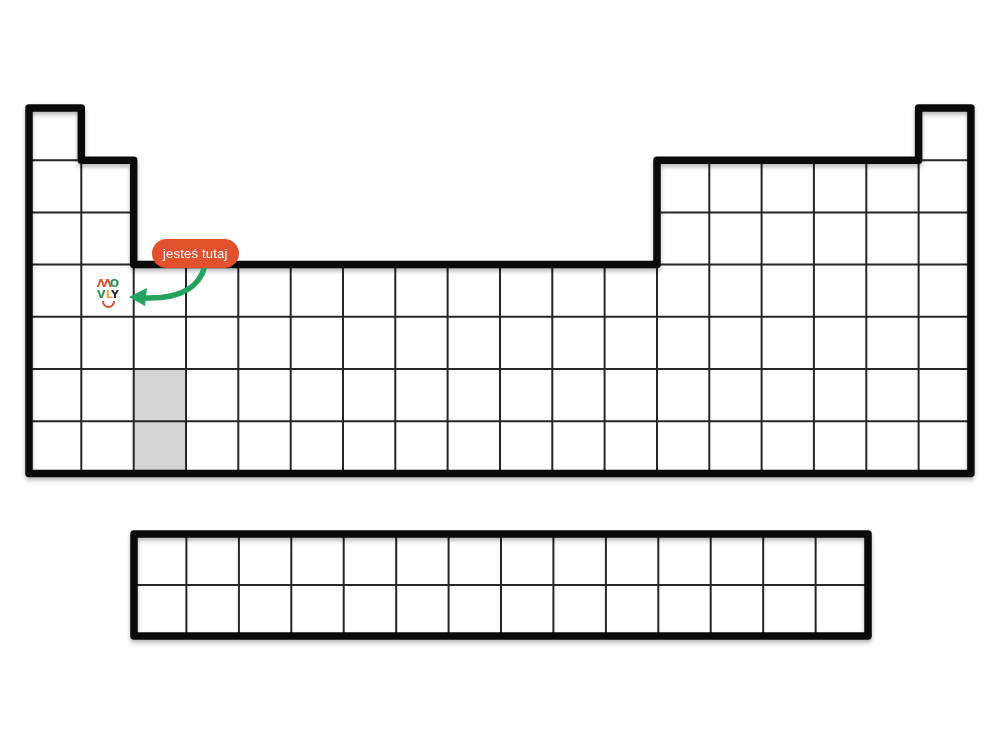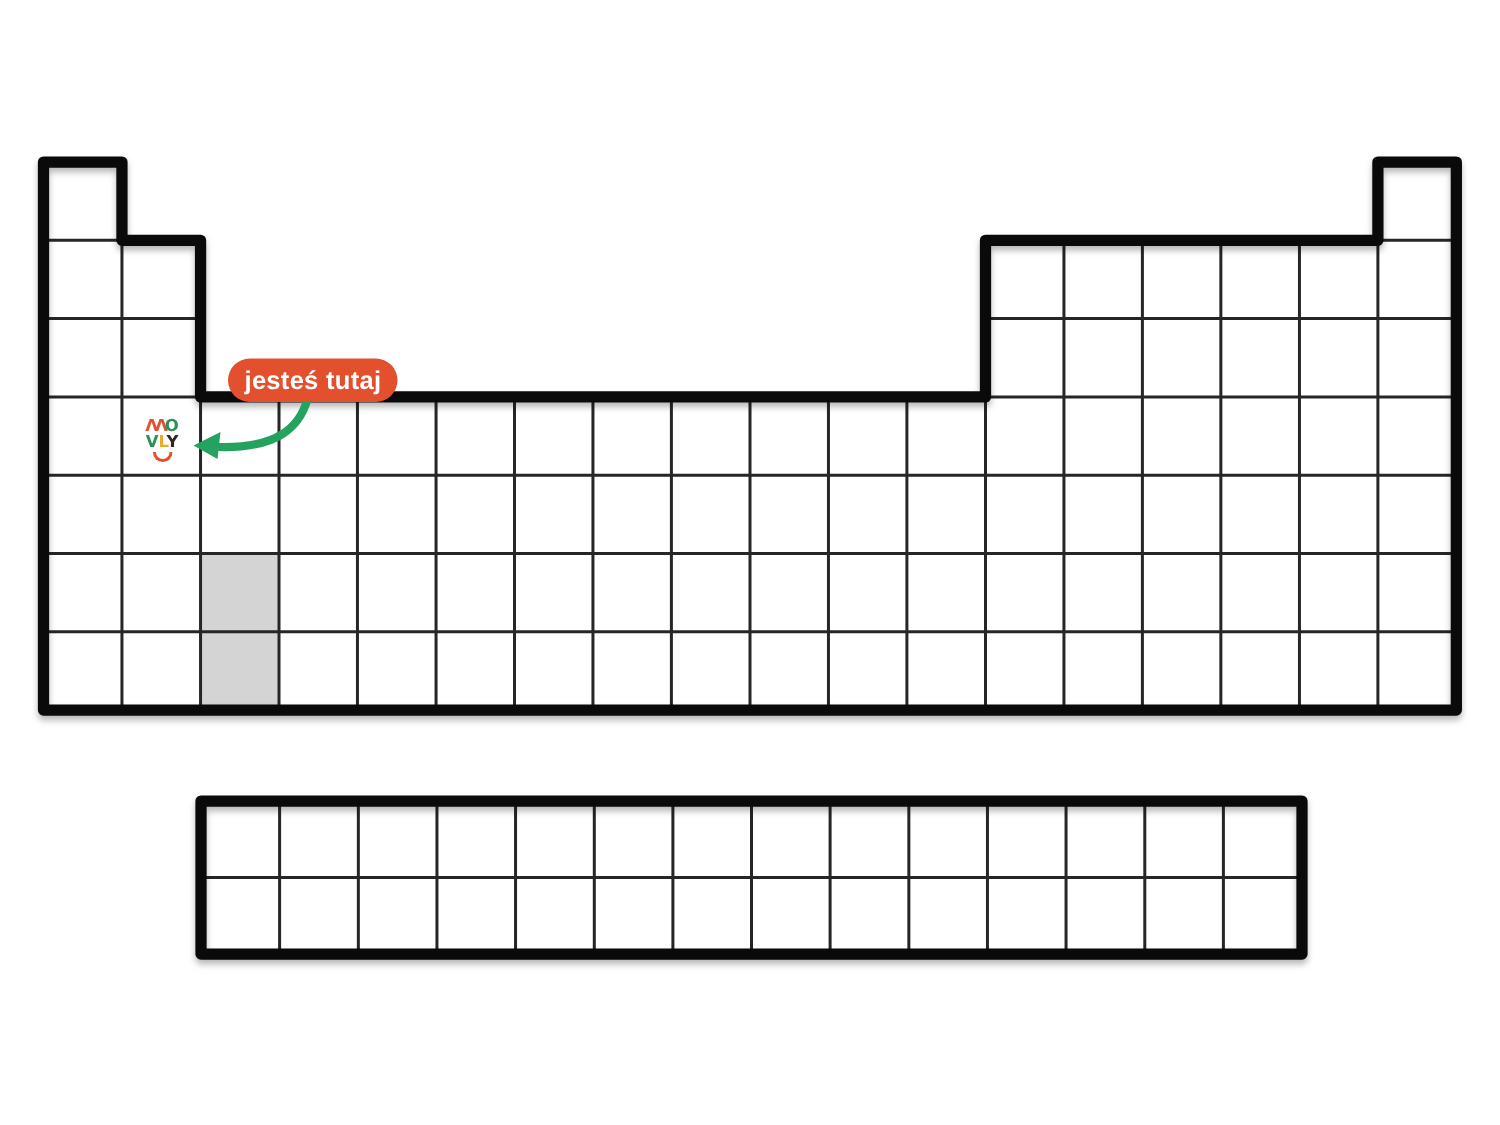--- a/index.html
+++ b/index.html
@@ -42,22 +42,22 @@
   .arrow-head { fill: var(--arrow_green, #23a35d); }
 
   .badge {
     position: absolute;
     left: 152px; top: 239px;
     height: 29px;
     padding: 0 11px;
     border-radius: 15px;
     background: var(--badge_bg, #e2502e);
     color: var(--badge_text, #fff);
-    font-weight: bold;
-    font-size: 17px;
+    font-weight: normal;
+    font-size: 13px;
     letter-spacing: 0.2px;
     display: flex; align-items: center; justify-content: center;
     white-space: nowrap;
     z-index: 3;
   }
   .logo {
     position: absolute;
     left: 89px; top: 278px;
     width: 38px;
     text-align: center;

